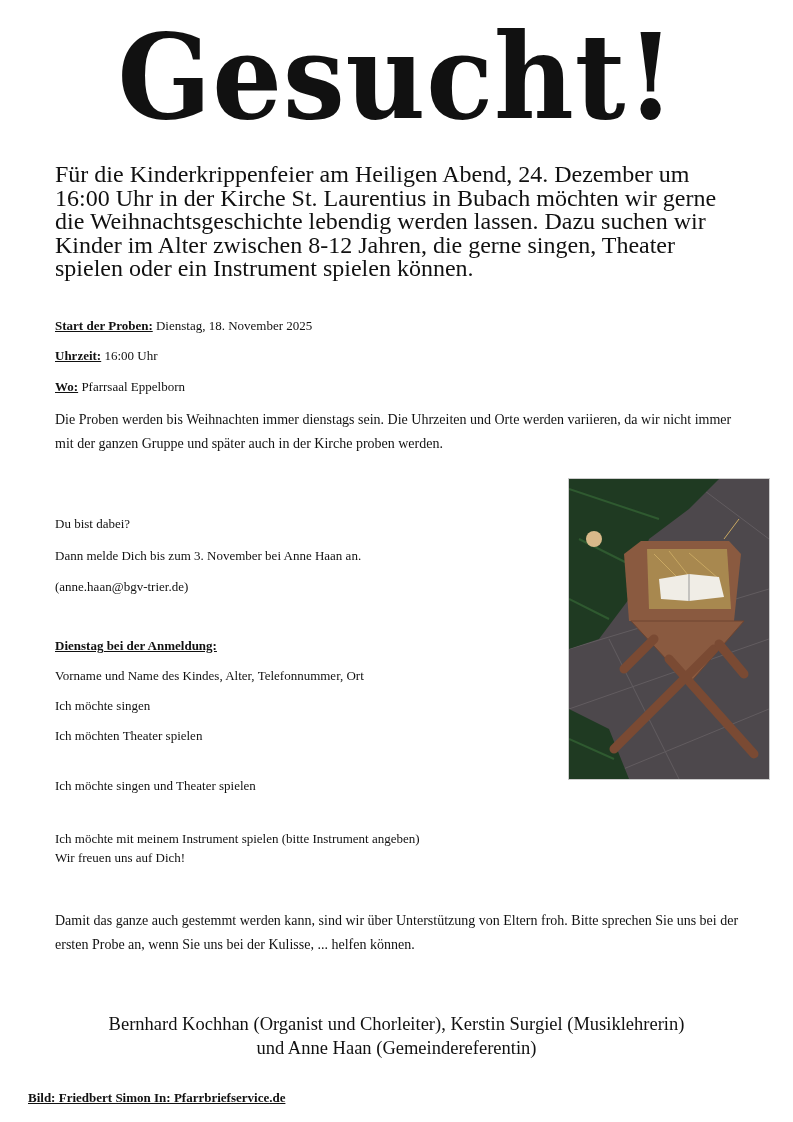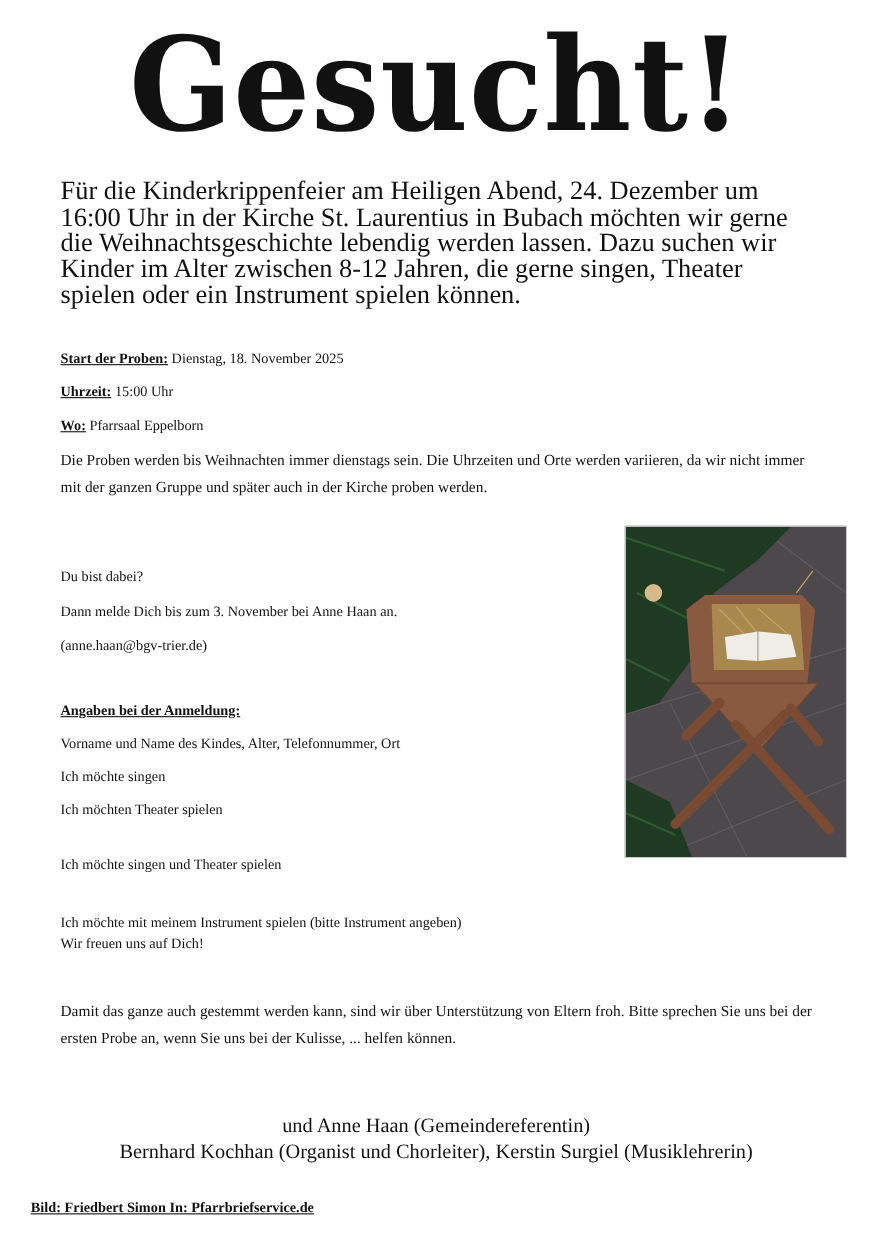--- a/index.html
+++ b/index.html
@@ -38,33 +38,33 @@
 <body>
 
 <div class="title">Gesucht!</div>
 
 <div class="intro">Für die Kinderkrippenfeier am Heiligen Abend, 24. Dezember um 16:00 Uhr in der Kirche St. Laurentius in Bubach möchten wir gerne die Weihnachtsgeschichte lebendig werden lassen. Dazu suchen wir Kinder im Alter zwischen 8-12 Jahren, die gerne singen, Theater spielen oder ein Instrument spielen können.</div>
 
 <div class="line" style="top:314px">
   <span class="lbl">Start der Proben:</span><span> Dienstag, 18. November 2025</span>
 </div>
 <div class="line" style="top:344px">
-  <span class="lbl">Uhrzeit:</span><span> 15:00 Uhr</span>
+  <span class="lbl">Uhrzeit:</span><span> 16:00 Uhr</span>
 </div>
 <div class="line" style="top:375px">
   <span class="lbl">Wo:</span><span> Pfarrsaal Eppelborn</span>
 </div>
 
 <div class="para" style="top:408px">Die Proben werden bis Weihnachten immer dienstags sein. Die Uhrzeiten und Orte werden variieren, da wir nicht immer mit der ganzen Gruppe und später auch in der Kirche proben werden.</div>
 
 <div class="line" style="top:512px">Du bist dabei?</div>
 <div class="line" style="top:544px">Dann melde Dich bis zum 3. November bei Anne Haan an.</div>
 <div class="line" style="top:575px">(anne.haan@bgv-trier.de)</div>
 
-<div class="line lbl" style="top:634px">Angaben bei der Anmeldung:</div>
+<div class="line lbl" style="top:634px">Dienstag bei der Anmeldung:</div>
 <div class="line" style="top:664px">Vorname und Name des Kindes, Alter, Telefonnummer, Ort</div>
 <div class="line" style="top:694px">Ich möchte singen</div>
 <div class="line" style="top:724px">Ich möchten Theater spielen</div>
 <div class="line" style="top:774px">Ich möchte singen und Theater spielen</div>
 <div class="line" style="top:827px">Ich möchte mit meinem Instrument spielen (bitte Instrument angeben)</div>
 
 <div class="line" style="top:846px">Wir freuen uns auf Dich!</div>
 
 <div class="para" style="top:909px">Damit das ganze auch gestemmt werden kann, sind wir über Unterstützung von Eltern froh. Bitte sprechen Sie uns bei der ersten Probe an, wenn Sie uns bei der Kulisse, ... helfen können.</div>
 
@@ -103,17 +103,17 @@
     <g stroke="#7a4a33" stroke-width="9" stroke-linecap="round">
       <line x1="45" y1="270" x2="145" y2="170"></line>
       <line x1="185" y1="275" x2="100" y2="180"></line>
       <line x1="55" y1="190" x2="85" y2="160"></line>
       <line x1="175" y1="195" x2="150" y2="165"></line>
     </g>
   </svg>
 </div>
 
 <div class="signature">
+  <div>Bernhard Kochhan (Organist und Chorleiter), Kerstin Surgiel (Musiklehrerin)</div>
   <div>und Anne Haan (Gemeindereferentin)</div>
-  <div>Bernhard Kochhan (Organist und Chorleiter), Kerstin Surgiel (Musiklehrerin)</div>
 </div>
 
 <div class="credit">Bild: Friedbert Simon In: Pfarrbriefservice.de</div>
 
 </body></html>

